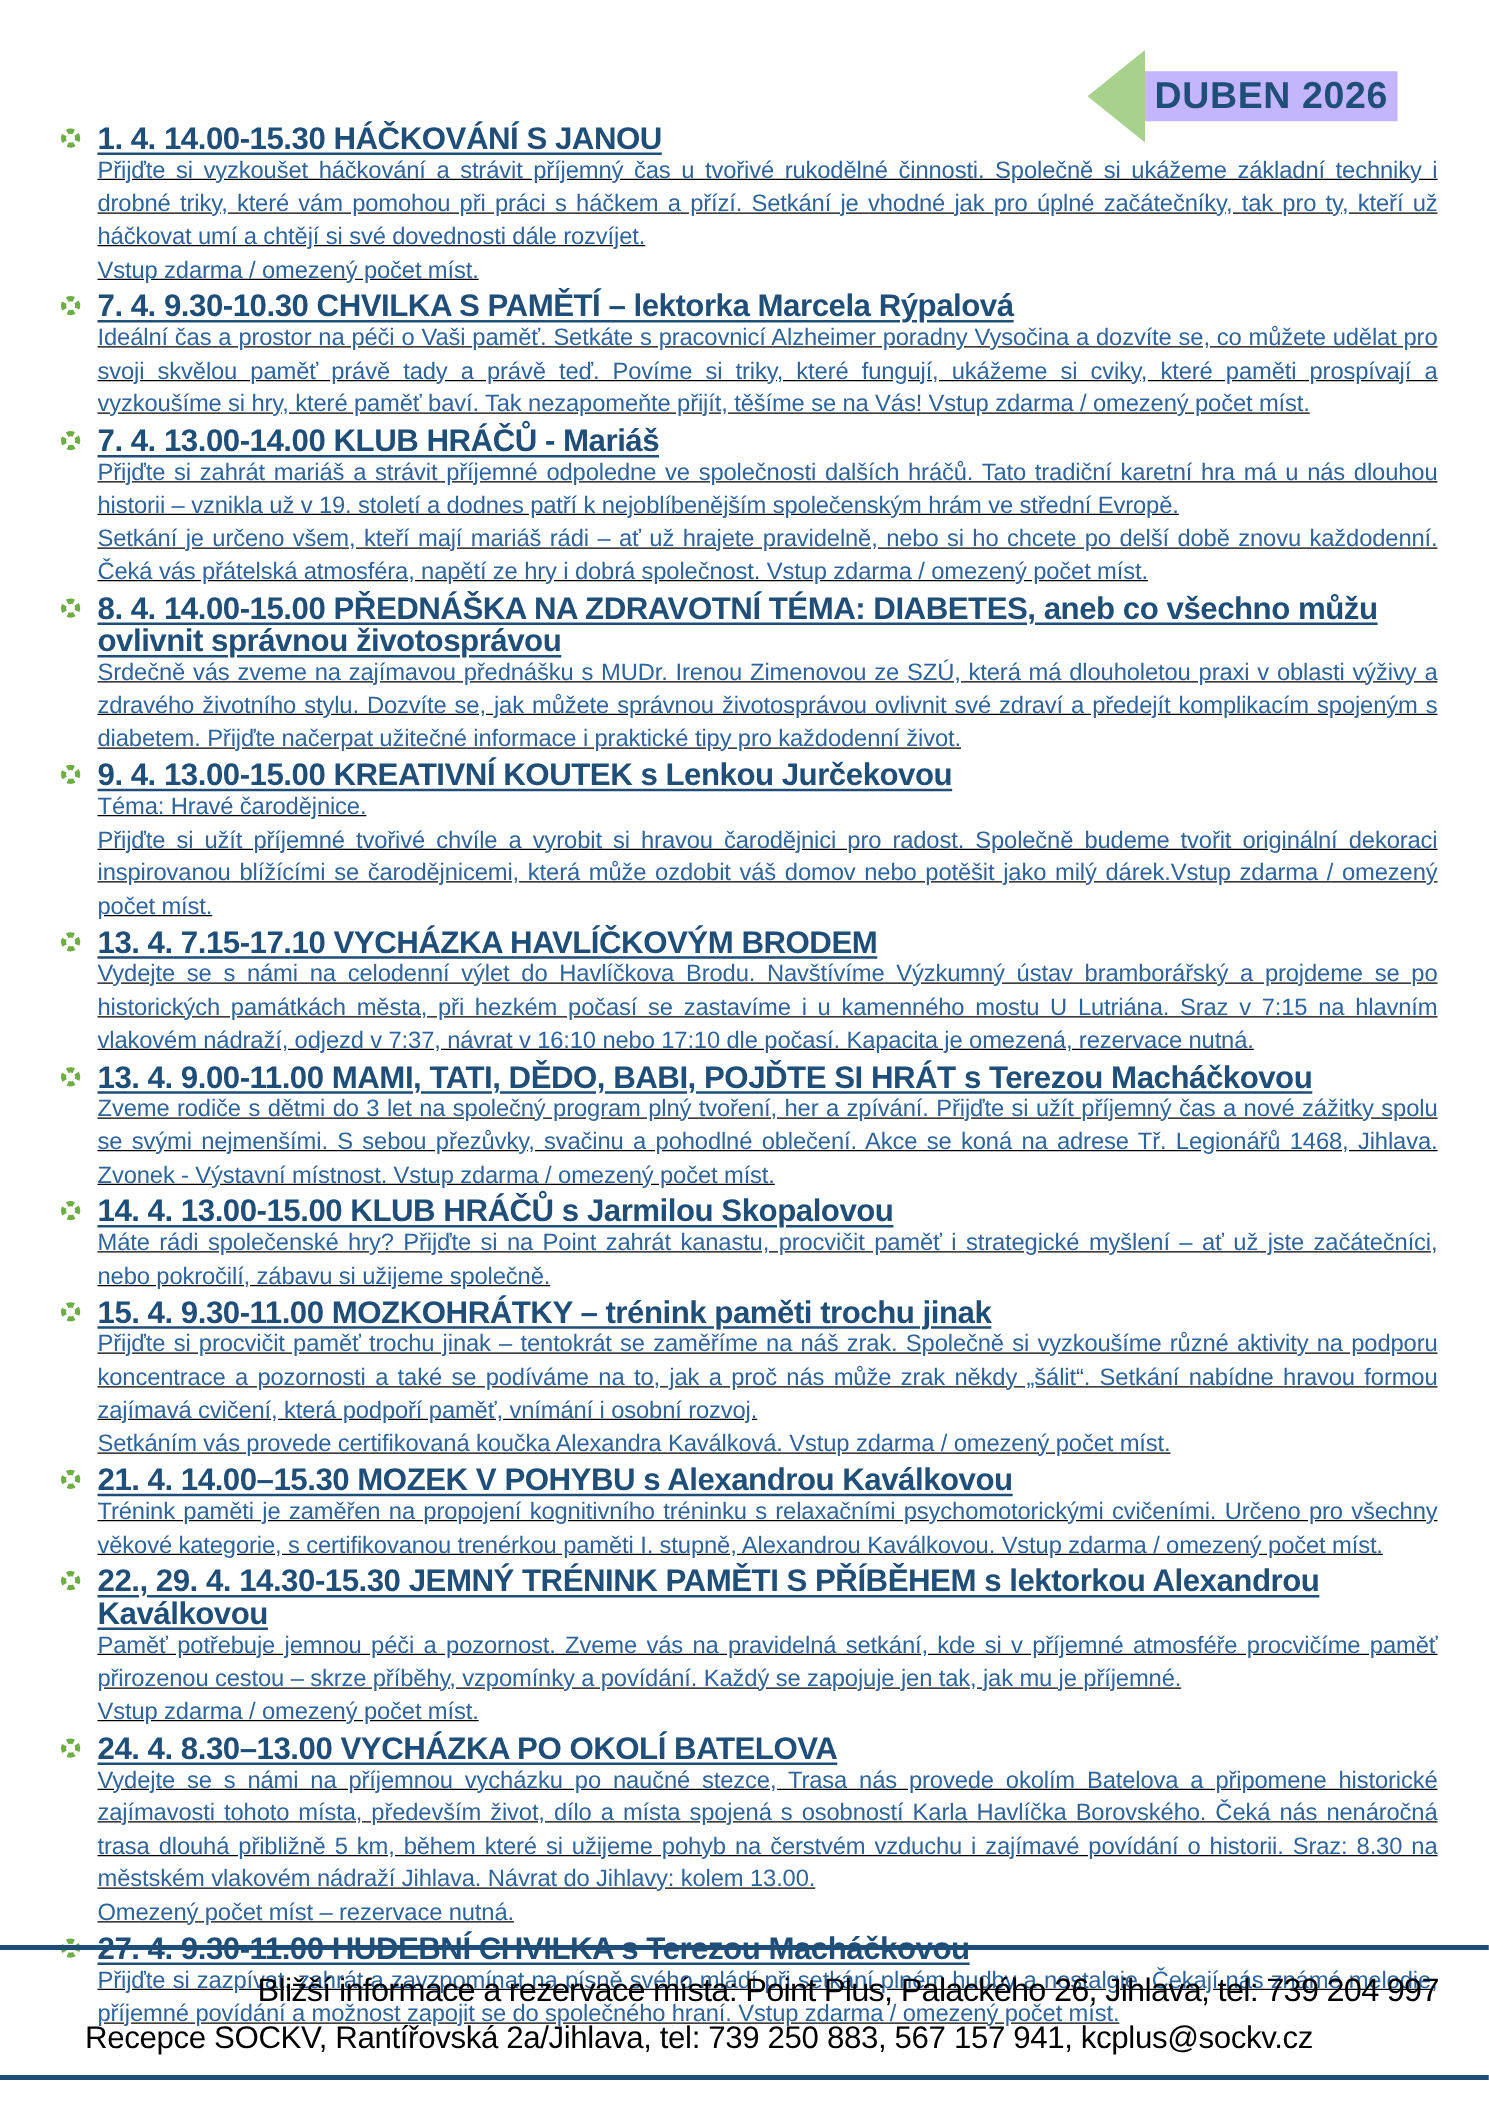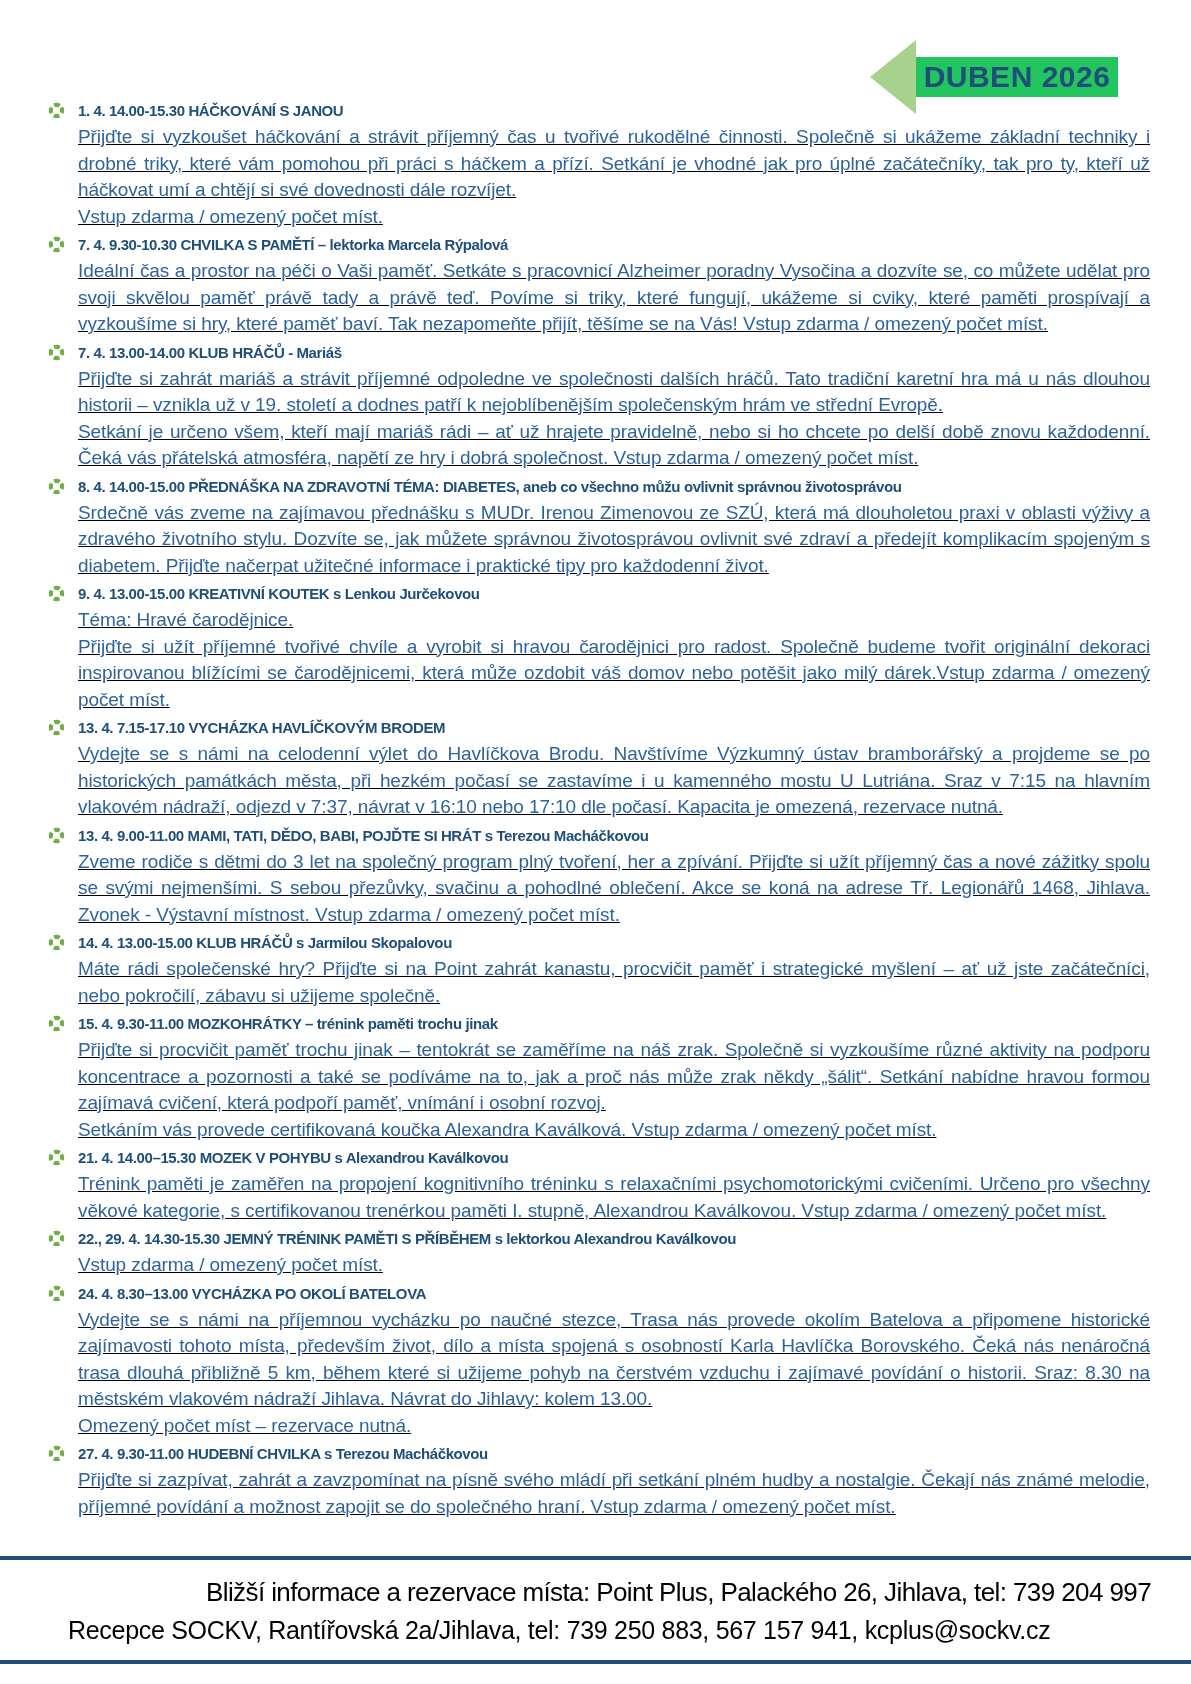--- a/index.html
+++ b/index.html
@@ -14,35 +14,35 @@
 
   
   .banner { position:absolute; top:40px; left:870px; display:flex; align-items:center; }
   .banner-tip {
     width:0; height:0;
     border-top:37px solid transparent;
     border-bottom:37px solid transparent;
     border-right:46px solid #A9D18E;
   }
   .banner-body {
-    background:#22c55e; height:40px; width:202px;
+    background:#c4b5fd; height:40px; width:202px;
     display:flex; align-items:center; justify-content:center;
     font-weight:bold; font-size:30px; color:#1F4E79; letter-spacing:0.5px;
     white-space:nowrap;
   }
 
   
   .events { padding:98px 41px 0 48px; }
   .event { display:grid; grid-template-columns:30px 1fr; margin:0 0 2px 0; }
   .bullet { grid-column:1; padding-top:4px; line-height:0; }
   .event h3 {
     grid-column:2; margin:0;
-    color:#1F4E79; font-size:15px; font-weight:bold;
+    color:#1F4E79; font-size:25px; font-weight:bold;
     letter-spacing:-0.4px; line-height:26px;
-    text-underline-offset:3px; text-decoration-thickness:1.5px;
+    text-decoration:underline; text-underline-offset:3px; text-decoration-thickness:1.5px;
   }
   .event .body { grid-column:2;text-decoration:underline; }
   .event .body p {
     margin:0; color:#2E639C; font-size:19px; line-height:26.5px;
     text-align:justify; letter-spacing:-0.1px;
   }
 
   
   .footer { position:absolute; left:0; right:0; top:1556px; }
   .rule { height:4px; background:#1F4E79; }
@@ -193,20 +193,21 @@
   </section>
 
   <section class="event">
     <span class="bullet">
       <svg viewBox="0 0 20 20" width="17" height="17" aria-hidden="true">
         <circle cx="10" cy="10" r="6.6" fill="none" stroke="#6FAD47" stroke-width="4.8" stroke-dasharray="6.4 4" transform="rotate(-32 10 10)"></circle>
       </svg>
     </span>
     <h3>22., 29. 4. 14.30-15.30 JEMNÝ TRÉNINK PAMĚTI S PŘÍBĚHEM s lektorkou Alexandrou Kaválkovou</h3>
     <div class="body">
+          <p>Paměť potřebuje jemnou péči a pozornost. Zveme vás na pravidelná setkání, kde si v příjemné atmosféře procvičíme paměť přirozenou cestou – skrze příběhy, vzpomínky a povídání. Každý se zapojuje jen tak, jak mu je příjemné.</p>
           <p>Vstup zdarma / omezený počet míst.</p>
         </div>
   </section>
 
   <section class="event">
     <span class="bullet">
       <svg viewBox="0 0 20 20" width="17" height="17" aria-hidden="true">
         <circle cx="10" cy="10" r="6.6" fill="none" stroke="#6FAD47" stroke-width="4.8" stroke-dasharray="6.4 4" transform="rotate(-32 10 10)"></circle>
       </svg>
     </span>

